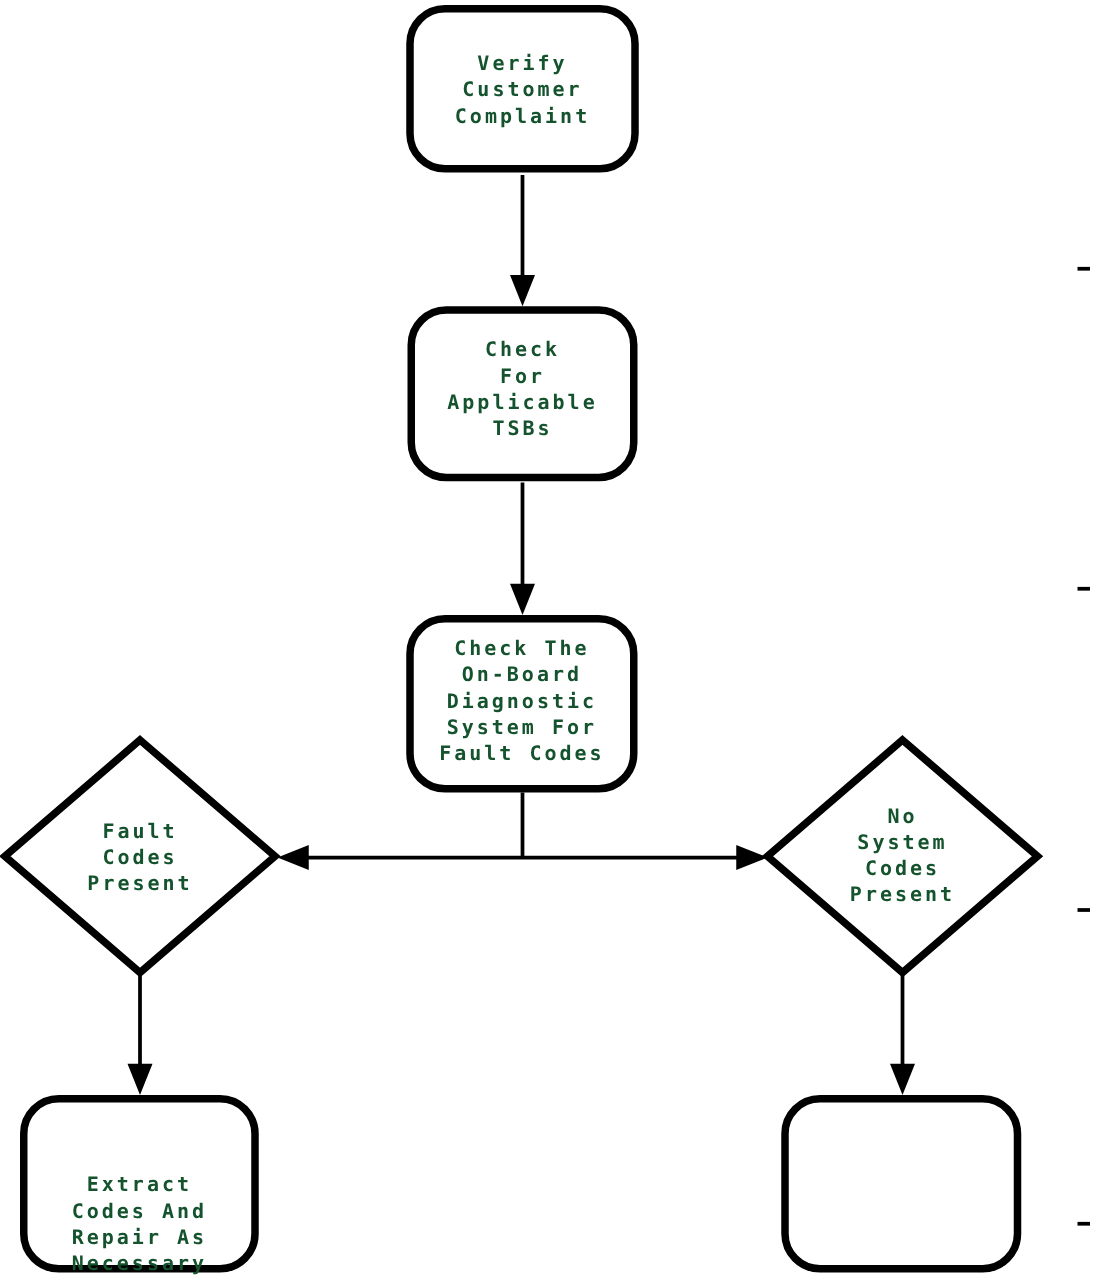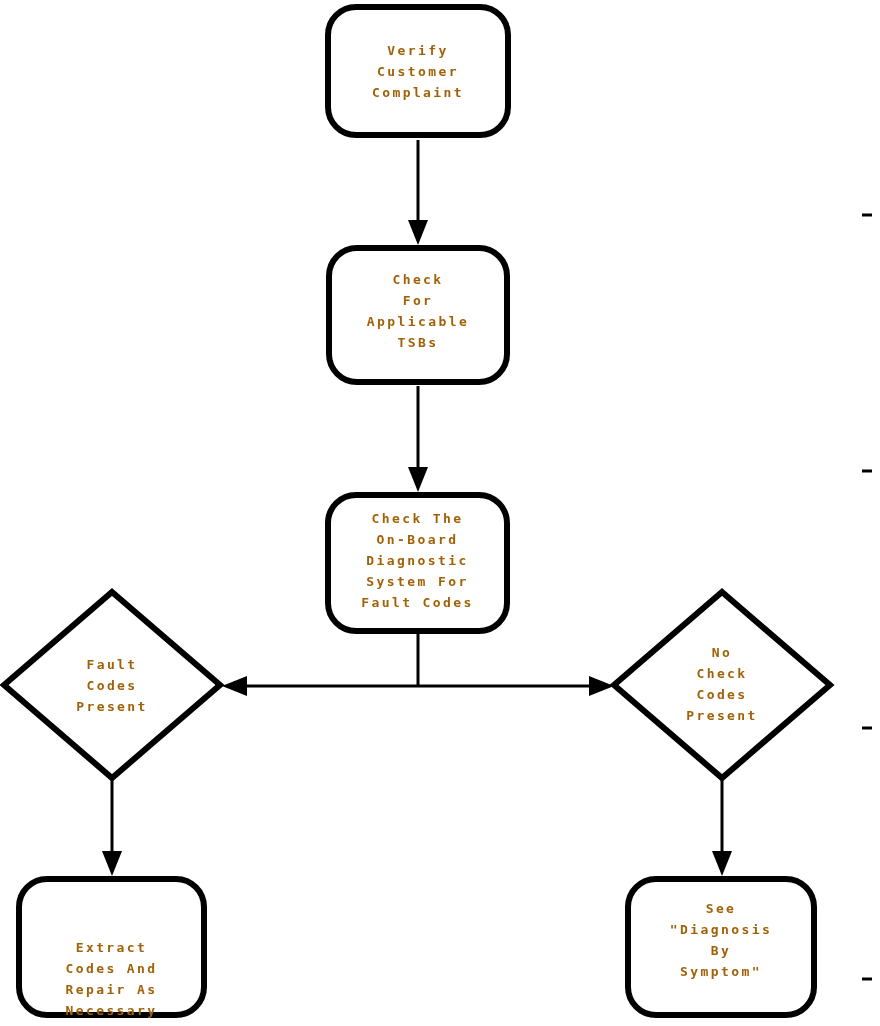--- a/index.html
+++ b/index.html
@@ -21,24 +21,24 @@
     top: 0;
   }
   .node-label {
     position: absolute;
     display: flex;
     align-items: center;
     justify-content: center;
     text-align: center;
     white-space: pre-line;
     font-weight: bold;
-    font-size: 13px;
+    font-size: 16px;
     line-height: 21px;
     letter-spacing: 2.4px;
-    color: #a16207;
+    color: #14532d;
   }
   
   #lbl-verify   { left: 328px; top: 7px;   width: 180px; height: 128px; }
   #lbl-tsbs     { left: 329px; top: 244px; width: 178px; height: 134px; }
   #lbl-obd      { left: 328px; top: 495px; width: 179px; height: 130px; }
   #lbl-fault    { left: 22px;  top: 635px; width: 180px; height: 100px; }
   #lbl-nofault  { left: 632px; top: 630px; width: 180px; height: 108px; }
   #lbl-extract  { left: 19px;  top: 899px; width: 185px; height: 128px; margin-top: 16px; }
   #lbl-see      { left: 628px; top: 876px; width: 186px; height: 128px; }
 </style>
@@ -91,26 +91,22 @@
   <div class="node-label" id="lbl-tsbs">Check
 For
 Applicable
 TSBs</div>
 
   <div class="node-label" id="lbl-fault">Fault
 Codes
 Present</div>
 
   <div class="node-label" id="lbl-nofault">No
-Check
+System
 Codes
 Present</div>
 
   <div class="node-label" id="lbl-extract">Extract
 Codes And
 Repair As
 Necessary</div>
 
-  <div class="node-label" id="lbl-see">See
-"Diagnosis
-By
-Symptom"</div>
 </div>
 
 </body></html>

